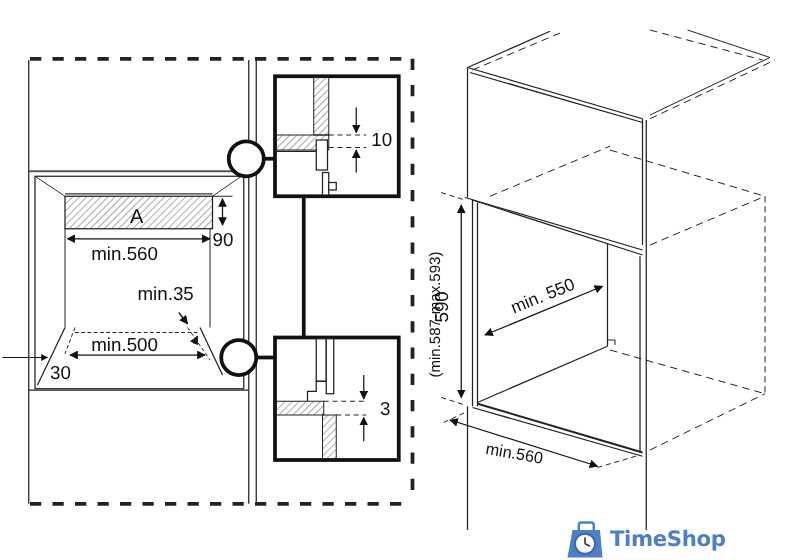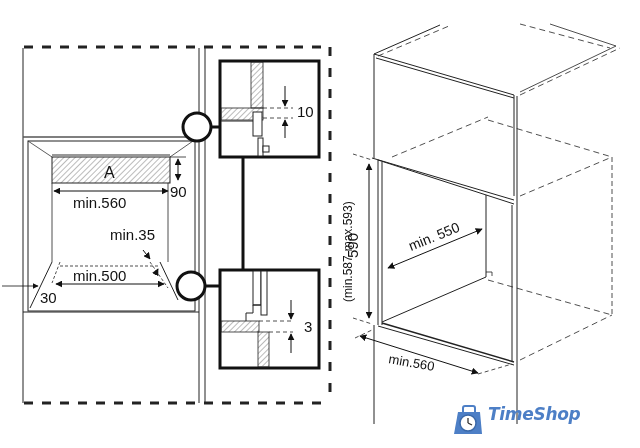--- a/index.html
+++ b/index.html
@@ -1,19 +1,19 @@
 <!DOCTYPE html>
 <html><head>
 <meta charset="utf-8">
 <style>
   html, body { margin: 0; padding: 0; background: #ffffff; }
   body { width: 640px; height: 448px; overflow: hidden; position: relative; font-family: "Liberation Sans", sans-serif; }
   svg { position: absolute; left: 0; top: 0; }
   .lbl { font-family: "Liberation Sans", sans-serif; fill: #111; }
-  .logo { position: absolute; left: 452px; top: 404px; display: flex; gap: 2px; font-style: italic; }
+  .logo { position: absolute; left: 452px; top: 416px; display: flex; align-items: center; gap: 2px; }
   .logo-text { font-family: "DejaVu Sans", sans-serif; font-size: 17px; font-weight: bold; color: #4d7fc6; letter-spacing: -0.3px; }
 </style>
 </head>
 <body>
 
 <svg width="640" height="448" viewBox="0 0 640 448">
   <defs>
     <pattern id="hatch" width="4" height="4" patternUnits="userSpaceOnUse" patternTransform="rotate(45)">
       <line x1="0" y1="0" x2="0" y2="4" stroke="#777" stroke-width="1"></line>
     </pattern>

